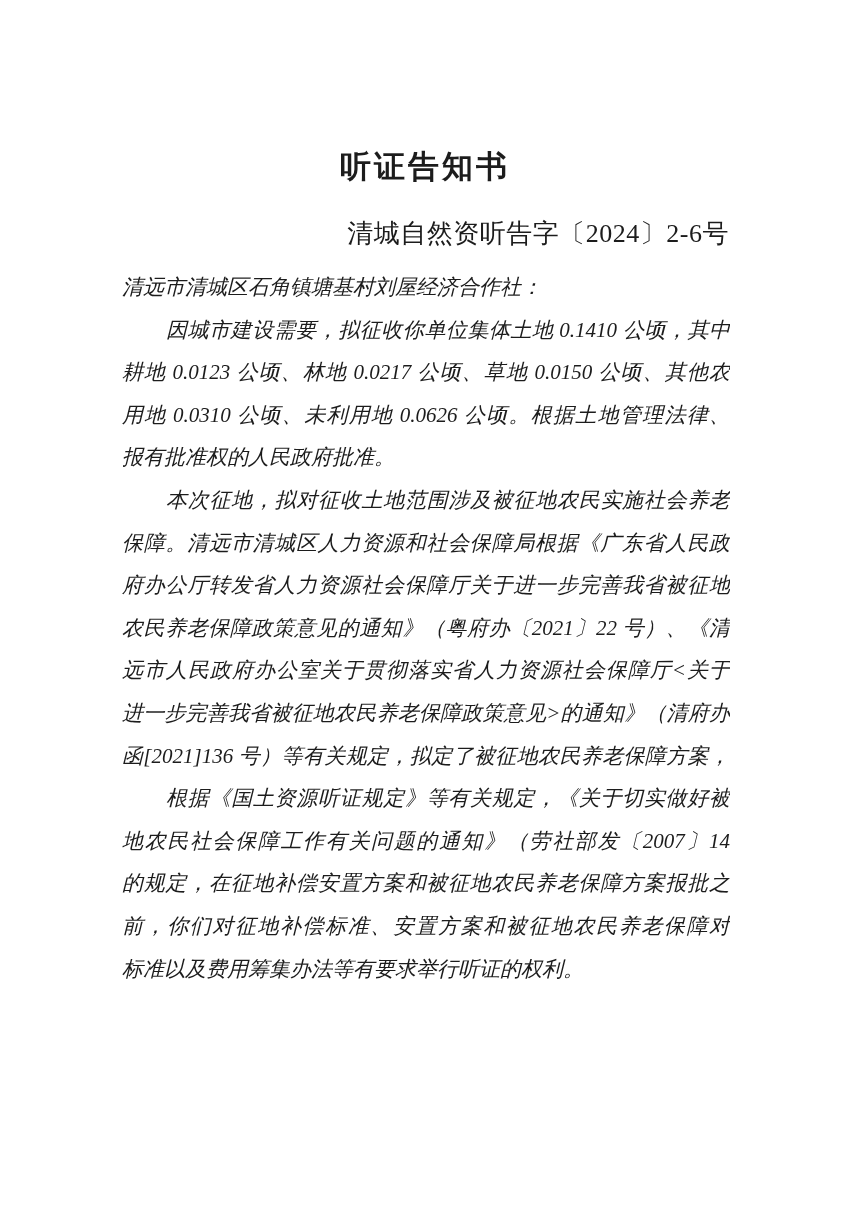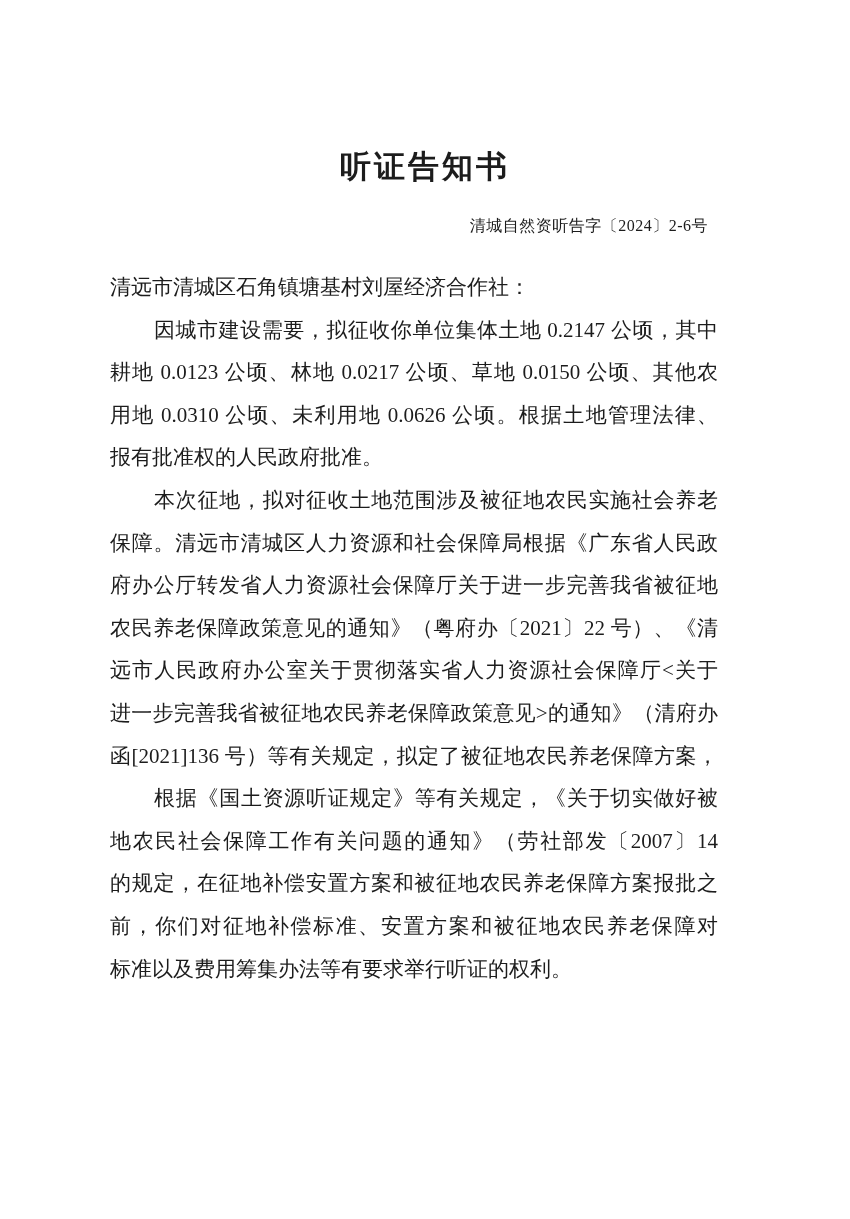--- a/index.html
+++ b/index.html
@@ -22,30 +22,31 @@
     left: 0;
     width: 100%;
     text-align: center;
     font-size: 31px;
     font-weight: bold;
     letter-spacing: 3px;
   }
   .doc-number {
     position: absolute;
     top: 216px;
-    right: 142px;
-    font-size: 16px;
+    right: 121px;
+    font-size: 26px;
     letter-spacing: 0.5px;
   }
   .content {
     position: absolute;
-    left: 110px;
+    left: 122px;
     top: 266px;
     width: 608px;
     font-size: 21px;
+    font-style: italic;
   }
   .line {
     height: 42.6px;
     line-height: 42.6px;
     text-align: justify;
     text-align-last: justify;
     overflow: hidden;
     white-space: normal;
   }
   .line.addressee,
@@ -60,21 +61,21 @@
 <body>
 
 <div class="page" style="color: rgb(28, 28, 28); background: rgb(255, 255, 255);">
   <div class="title">听证告知书</div>
 
   <div class="doc-number">清城自然资听告字〔2024〕2-6号</div>
 
   <div class="content">
     <div class="line addressee">清远市清城区石角镇塘基村刘屋经济合作社：</div>
     <div id="paragraphs">
-        <div class="line indent">因城市建设需要，拟征收你单位集体土地 0.2147 公顷，其中</div>
+        <div class="line indent">因城市建设需要，拟征收你单位集体土地 0.1410 公顷，其中</div>
         <div class="line">耕地 0.0123 公顷、林地 0.0217 公顷、草地 0.0150 公顷、其他农</div>
         <div class="line">用地 0.0310 公顷、未利用地 0.0626 公顷。根据土地管理法律、</div>
         <div class="line plast">报有批准权的人民政府批准。</div>
         <div class="line indent">本次征地，拟对征收土地范围涉及被征地农民实施社会养老</div>
         <div class="line">保障。清远市清城区人力资源和社会保障局根据《广东省人民政</div>
         <div class="line">府办公厅转发省人力资源社会保障厅关于进一步完善我省被征地</div>
         <div class="line">农民养老保障政策意见的通知》（粤府办〔2021〕22 号）、《清</div>
         <div class="line">远市人民政府办公室关于贯彻落实省人力资源社会保障厅&lt;关于</div>
         <div class="line">进一步完善我省被征地农民养老保障政策意见&gt;的通知》（清府办</div>
         <div class="line">函[2021]136 号）等有关规定，拟定了被征地农民养老保障方案，</div>

